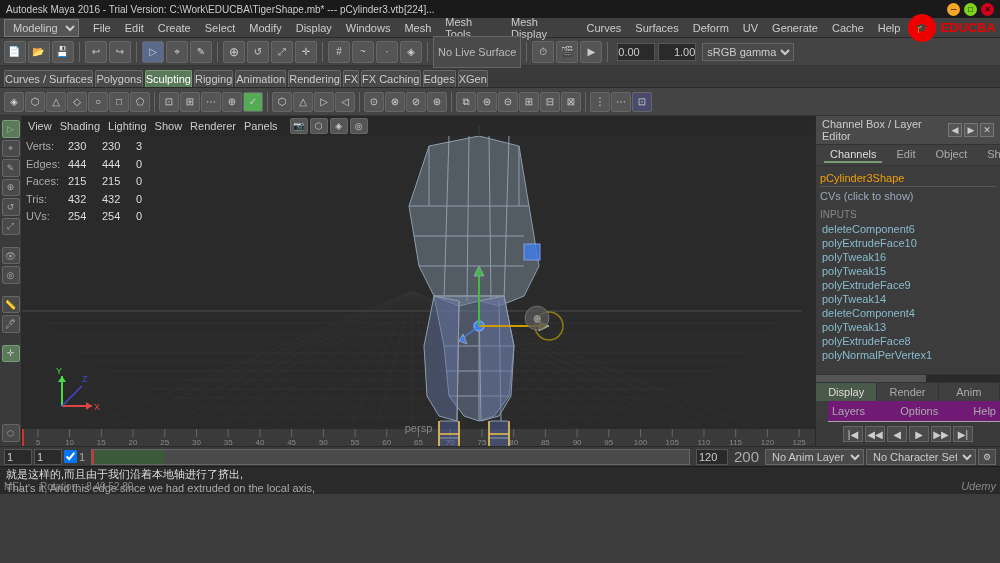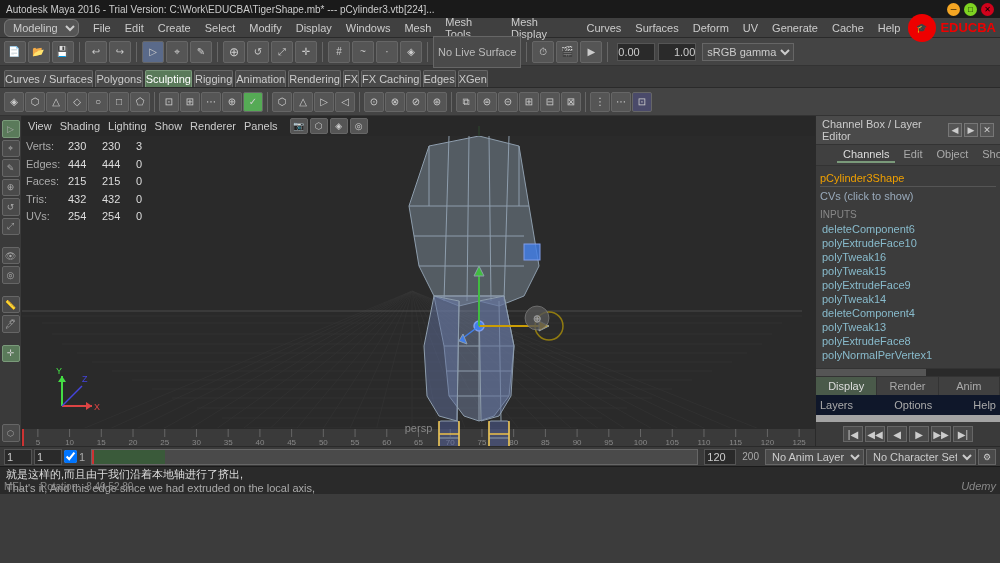--- a/index.html
+++ b/index.html
@@ -48,21 +48,20 @@
       align-items: center;
       padding: 0 4px;
       gap: 2px;
       border-bottom: 1px solid #2a2a2a;
     }
     .menu-item {
       color: #ccc;
       font-size: 11px;
       padding: 1px 6px;
       cursor: pointer;
-      border-radius: 6px;
     }
 
     
     #mode-selector {
       background: #555;
       color: #ccc;
       font-size: 11px;
       padding: 1px 4px;
       border: 1px solid #777;
       cursor: pointer;
@@ -258,22 +257,22 @@
       padding: 2px 6px;
       font-size: 11px;
       color: #ccc;
       border-bottom: 1px solid #333;
       display: flex;
       justify-content: space-between;
       align-items: center;
     }
     #right-panel-tabs {
       display: flex;
-      gap: 2px;
-      padding: 2px 21px;
+      gap: 8px;
+      padding: 2px 8px;
       background: #404040;
       border-bottom: 1px solid #333;
     }
     .rp-tab {
       font-size: 11px;
       color: #aaa;
       padding: 1px 6px;
       cursor: pointer;
       border-bottom: 2px solid transparent;
     }
@@ -425,22 +424,23 @@
     }
     .rp-bottom-tab.active {
       background: #4a5a4a;
       color: #ddd;
     }
 
     #rp-display-options {
       padding: 4px;
       display: flex;
       justify-content: space-between;
-      background: #0f172a;
-      border-bottom: 7px solid #a3a3a3;
+      background: #701a75;
+      border-bottom: 1px solid #a3a3a3;
+      margin-left: 12px;
     }
     .rp-opt {
       color: #aaa;
       font-size: 11px;
       cursor: pointer;
     }
 
     #rp-playback-btns {
       display: flex;
       align-items: center;
@@ -965,21 +965,21 @@
   <input type="text" class="time-field" value="1" style="width: 28px;">
   <label style="display:flex;align-items:center;gap:2px;color:#aaa;font-size:11px;">
     <input type="checkbox" checked="" style="">
     <span>1</span>
   </label>
   <div style="flex:1;background:#4a4a4a;height:16px;border:1px solid #666;position:relative;margin:0 4px;">
     <div style="width:12%;background:#3a5a3a;height:100%;position:absolute;left:0;"></div>
     <div style="width:2px;background:#cc3333;height:100%;position:absolute;left:0;"></div>
   </div>
   <input type="text" class="time-field" value="120" style="width: 32px;">
-  <span style="color:#aaa;font-size:10px;padding:0 4px;">200</span>
+  <span style="color:#aaa;font-size:15px;padding:0 4px;">200</span>
   <select class="layer-select">
     <option>No Anim Layer</option>
   </select>
   <select class="layer-select" style="width:110px;">
     <option>No Character Set</option>
   </select>
   <button class="tc-btn">⚙</button>
 </div>
 
 <div id="status-bar" style="position:relative;">

